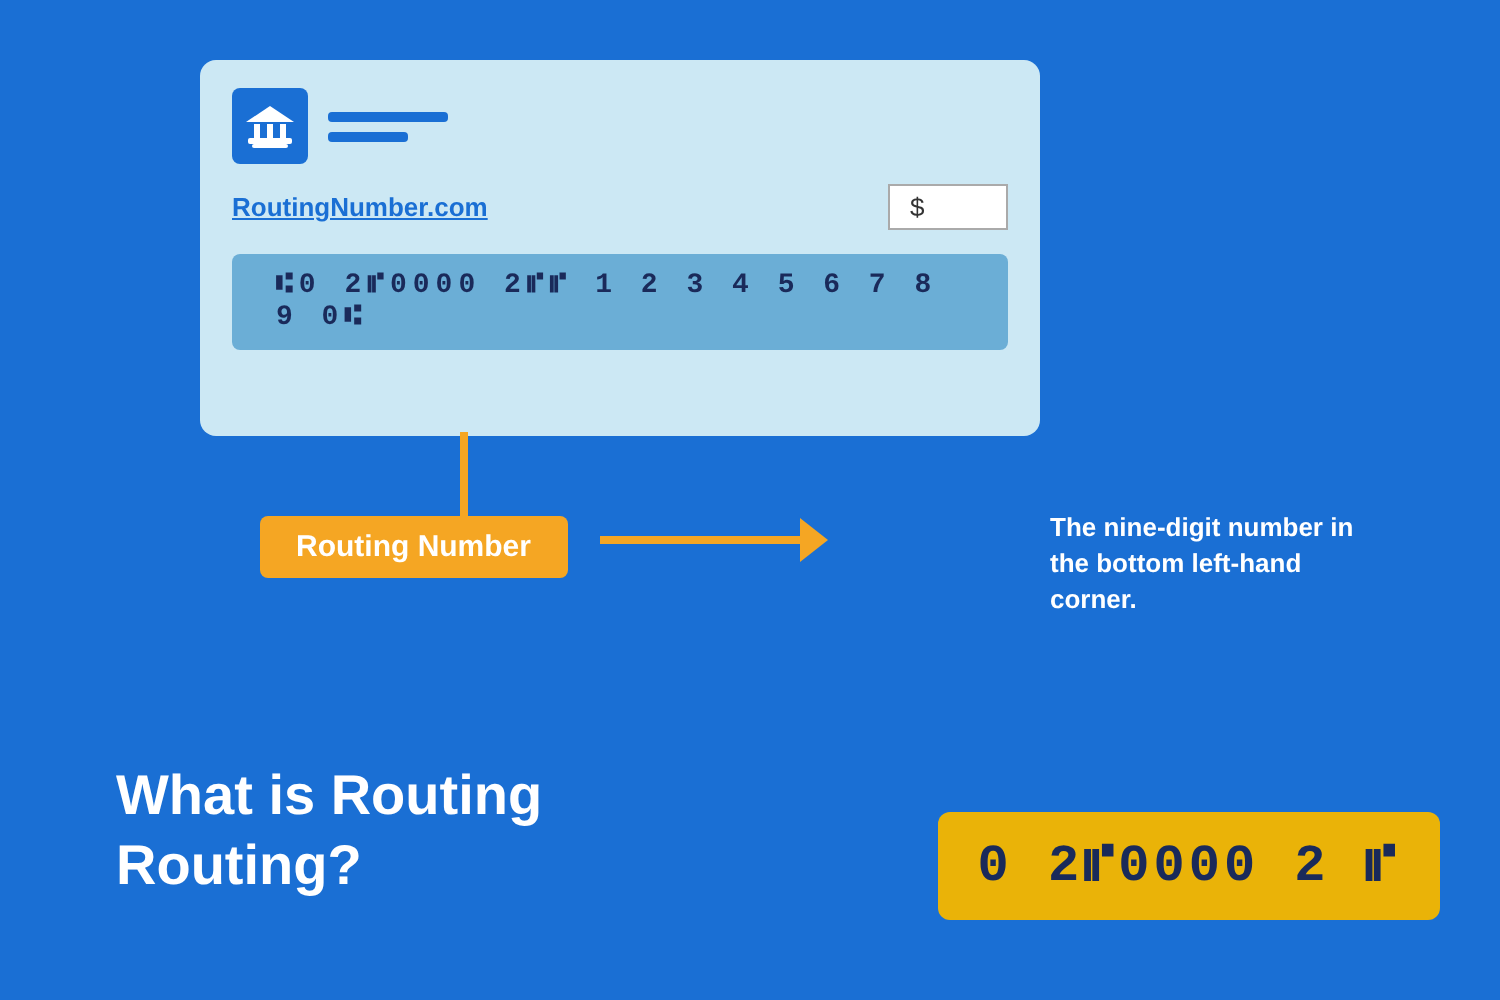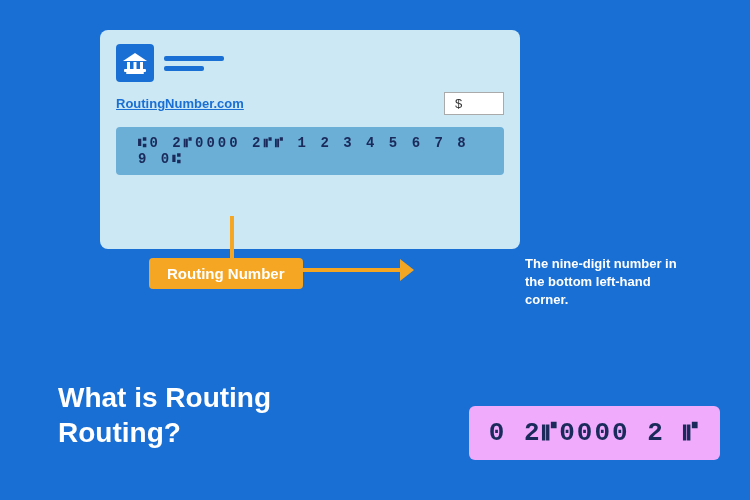--- a/index.html
+++ b/index.html
@@ -11,21 +11,21 @@
       overflow: hidden;
       position: relative;
     }
 
     
     .check-container {
       position: absolute;
       top: 30px;
       left: 100px;
       width: 420px;
-      height: 219px;
+      height: 188px;
       background-color: #cce8f4;
       border-radius: 8px;
       padding: 14px 16px 0 16px;
     }
 
     .check-top-row {
       display: flex;
       align-items: center;
       gap: 10px;
       margin-bottom: 10px;
@@ -108,21 +108,20 @@
       top: 258px;
       left: 130px;
       background: #f5a623;
       color: white;
       font-weight: bold;
       font-size: 15px;
       padding: 7px 18px;
       border-radius: 4px;
       white-space: nowrap;
       z-index: 10;
-      margin-left: 19px;
     }
 
     
     .arrow-line {
       position: absolute;
       top: 216px;
       left: 230px;
       width: 4px;
       height: 50px;
       background: #f5a623;
@@ -174,21 +173,21 @@
       font-weight: bold;
       max-width: 170px;
       line-height: 1.4;
     }
 
     
     .routing-display-box {
       position: absolute;
       bottom: 40px;
       right: 30px;
-      background: #f0abfc;
+      background: #eab308;
       border-radius: 6px;
       padding: 12px 20px;
       display: flex;
       align-items: center;
       gap: 4px;
     }
 
     .routing-digit {
       font-family: 'Courier New', monospace;
       font-size: 26px;

